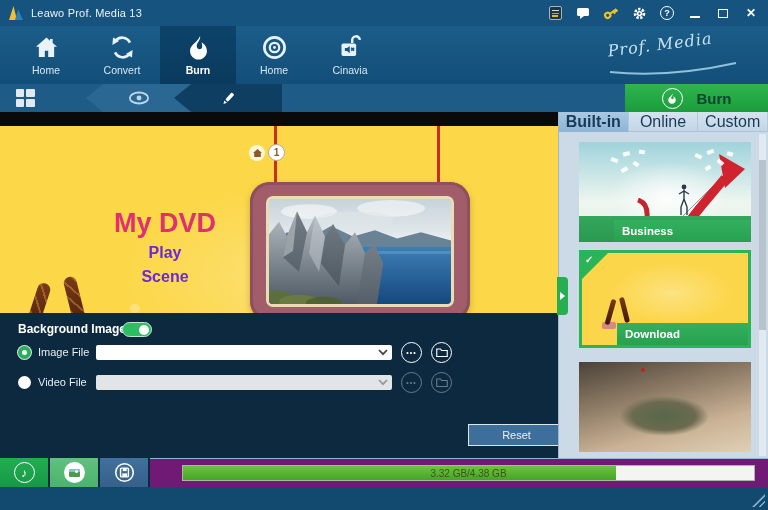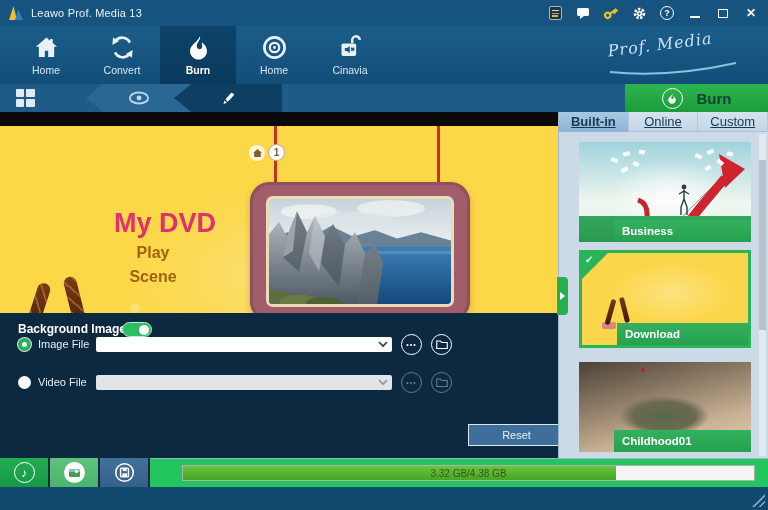--- a/index.html
+++ b/index.html
@@ -53,51 +53,51 @@
   .menu-canvas::before { content:""; position:absolute; left:120px; top:60px; width:360px; height:180px;
     background:radial-gradient(closest-side, rgba(255,255,255,.25), rgba(255,255,255,0)); }
   .deco-dot { position:absolute; background:rgba(255,255,255,.55); border-radius:50%; }
   .string { position:absolute; width:3px; background:#c8301f; }
   .badge { position:absolute; border-radius:50%; display:flex; align-items:center; justify-content:center; cursor:pointer; }
   .home-badge { left:249px; top:19px; width:16px; height:16px; background:rgba(255,255,255,.78); }
   .num-badge { left:268px; top:18px; width:17px; height:17px; background:#fff; border:1px solid #b9a79b; color:#8a5a2a; font-size:10px; font-weight:bold; }
   .photo-frame { position:absolute; left:250px; top:56px; width:220px; height:139px; background:#a25d6a; border-radius:20px; box-shadow:inset 0 0 0 3px #8e4f5e, 0 3px 6px rgba(120,80,0,.35); cursor:pointer; }
   .photo-inner { position:absolute; left:16px; top:14px; width:188px; height:111px; border:3px solid #e9ddb7; border-radius:7px; overflow:hidden; background:#9db; }
   .menu-title { position:absolute; left:75px; top:82px; width:180px; text-align:center; color:#e0306e; font-size:27px; font-weight:bold; cursor:pointer; }
-  .menu-btn { position:absolute; left:63px; width:180px; text-align:center; color:#a16207; font-size:16px; font-weight:bold; cursor:pointer; }
+  .menu-btn { position:absolute; left:75px; width:180px; text-align:center; color:#6d28d9; font-size:16px; font-weight:bold; cursor:pointer; }
   .menu-btn.play { top:118px; } .menu-btn.scene { top:142px; }
   .stick { position:absolute; width:13px; border-radius:7px; background:linear-gradient(180deg,#7a3a16,#3f1a08); }
   .stick::after { content:""; position:absolute; inset:0; border-radius:7px;
     background:repeating-linear-gradient(55deg, transparent 0 7px, rgba(214,146,64,.45) 7px 9px); }
   .stick.s1 { left:30px; top:156px; height:60px; transform:rotate(18deg); }
   .stick.s2 { left:70px; top:150px; height:64px; transform:rotate(-14deg); }
 
   .bgpanel { height:145px; background:#0c2940; position:relative; color:#e8eef2; }
   .bgp-title { position:absolute; left:18px; top:9px; font-size:12px; font-weight:bold; color:#fff; }
   .toggle { position:absolute; left:122px; top:9px; width:30px; height:15px; border-radius:8px; background:#2dbe64; border:1px solid #bfe9cf; cursor:pointer; }
   .toggle::after { content:""; position:absolute; right:2px; top:1.5px; width:10px; height:10px; border-radius:50%; background:#fff; }
   .bgp-row { position:absolute; left:18px; height:16px; display:flex; align-items:center; }
-  .row-image { top:23px; } .row-video { top:61px; }
+  .row-image { top:31px; } .row-video { top:61px; }
   .radio { width:13px; height:13px; border-radius:50%; background:#fff; margin-right:7px; cursor:pointer; position:relative; flex:none; }
   .radio.on { background:#28b158; box-shadow:0 0 0 1px rgba(255,255,255,.85); }
   .radio.on::after { content:""; position:absolute; left:4px; top:4px; width:5px; height:5px; border-radius:50%; background:#fff; }
   .radio-label { font-size:11px; width:55px; cursor:pointer; }
   .combo { position:relative; width:296px; height:15px; background:#fff; border-radius:2px; margin-left:3px; }
   .combo input { position:absolute; inset:0; border:0; background:transparent; padding:0 16px 0 5px; font-size:10px; outline:none; width:100%; }
   .combo .chev { position:absolute; right:4px; top:4px; }
   .cir-btn { width:21px; height:21px; border:1.6px solid #fff; border-radius:50%; margin-left:9px; display:flex; align-items:center; justify-content:center; cursor:pointer; flex:none; }
   .cir-btn.dots { color:#fff; font-size:7px; letter-spacing:1px; line-height:1; }
   .dim { opacity:.38; }
   .combo.dimc { opacity:.88; }
   .reset-btn { position:absolute; left:468px; top:111px; width:97px; height:22px; background:#3e6f9a; border:1px solid #dce7f0; color:#e8f1f8; font-size:11px; display:flex; align-items:center; justify-content:center; cursor:pointer; }
 
   
   .sidebar { width:210px; background:#ccdae7; position:relative; border-left:1px solid #9db8cc; }
   .tabbar { height:20px; display:flex; }
-  .tab { flex:1; display:flex; align-items:center; justify-content:center; font-size:13px; color:#163a57; background:linear-gradient(#d6e3ef,#c3d6e6); border-right:1px solid #b3c9dc; border-bottom:1px solid #aac3d8; cursor:pointer;text-decoration:underline; }
+  .tab { flex:1; display:flex; align-items:center; justify-content:center; font-size:16px; color:#163a57; background:linear-gradient(#d6e3ef,#c3d6e6); border-right:1px solid #b3c9dc; border-bottom:1px solid #aac3d8; cursor:pointer; }
   .tab.active { background:linear-gradient(#a9c9e2,#8fb5d6); border-bottom:1px solid #8fb5d6; font-weight:bold; }
   .thumb-list { position:absolute; left:20px; top:30px; }
   .thumb { position:relative; width:172px; cursor:pointer; margin-bottom:8px; overflow:hidden; }
   .thumb-label { position:absolute; left:0; right:0; bottom:0; height:22px; background:linear-gradient(#33b05e,#27a150); color:#fff; font-size:11.5px; font-weight:bold; display:flex; align-items:center; padding:0 8px;margin-left:35px; }
   .t-business { height:100px; background:linear-gradient(#9fd3dc,#eef6ef 60%,#def0e8); }
   .t-business .grass { position:absolute; left:0; right:0; bottom:0; height:26px; background:linear-gradient(#34a75c,#2a9950); }
   .t-business .glow { position:absolute; left:30px; top:20px; width:120px; height:70px; background:radial-gradient(closest-side, rgba(255,255,255,.85), rgba(255,255,255,0)); }
   .t-childhood-wrap { border:3px solid #2bb457; width:172px; margin-bottom:14px; }
   .t-childhood { position:relative; width:166px; height:92px; background:#fcd64a; overflow:hidden; cursor:pointer; }
   .t-childhood::before { content:""; position:absolute; left:30px; top:10px; width:120px; height:60px; background:radial-gradient(closest-side, rgba(255,255,255,.3), rgba(255,255,255,0)); }
@@ -116,21 +116,21 @@
   
   .statusbar { height:29px; background:#0c2940; display:flex; }
   .sb-btn { width:48px; height:29px; display:flex; align-items:center; justify-content:center; cursor:pointer; margin-right:2px; flex:none; }
   .sb-music { background:linear-gradient(#23ad52,#179845); }
   .sb-image { background:linear-gradient(#5fc27e,#4bb36c); }
   .sb-save { background:linear-gradient(#40719c,#35608a); }
   .note-circle { width:21px; height:21px; border:1.7px solid #fff; border-radius:50%; color:#fff; font-size:12px; display:flex; align-items:center; justify-content:center; }
   .img-circle { width:21px; height:21px; background:#fff; border-radius:50%; display:flex; align-items:center; justify-content:center; }
   .img-circle .pic { width:11px; height:8px; border-radius:1px; background:linear-gradient(#7fc3cf 40%,#4e9a4e 40%); position:relative; }
   .img-circle .pic::after { content:""; position:absolute; right:2px; top:1px; width:3px; height:3px; border-radius:50%; background:#fff; }
-  .progress-zone { flex:1; background:#22c55e; border-top:1px solid #96b4ca; position:relative;padding-left:32px; }
+  .progress-zone { flex:1; background:#701a75; border-top:1px solid #96b4ca; position:relative;padding-left:32px; }
   .disc-track { position:absolute; left:32px; right:13px; top:6px; height:16px; background:#f4f4f2; border:1px solid #aab4ab; }
   .disc-fill { position:absolute; left:0; top:0; bottom:0; width:75.8%; background:linear-gradient(#6cc43e,#46a426); }
   .disc-text { position:absolute; inset:0; display:flex; align-items:center; justify-content:center; font-size:10px; color:#3e5122; }
 
   
   .footer { height:23px; background:#11496f; position:relative; }
   .grip { position:absolute; right:3px; bottom:3px; width:13px; height:13px; clip-path:polygon(100% 0,100% 100%,0 100%);
     background:repeating-linear-gradient(-45deg, transparent 0 3px, #7fa9c6 3px 4.6px); cursor:nwse-resize; }
 </style>
 </head>
@@ -409,21 +409,20 @@
             <div class="mini-cake"></div>
             <div class="mini-stick ms1"></div>
             <div class="mini-stick ms2"></div>
             <div class="thumb-label">Download</div>
           </div>
         </div>
 
         <div class="thumb t-child01">
           <div class="mound"></div>
           <div class="reddot"></div>
-          <div class="thumb-label">Childhood01</div>
         </div>
       </div>
 
       <div class="scroll-track">
         <div class="scroll-thumb"></div>
       </div>
     </div>
 
     <div class="collapse-tab"></div>
   </div>

